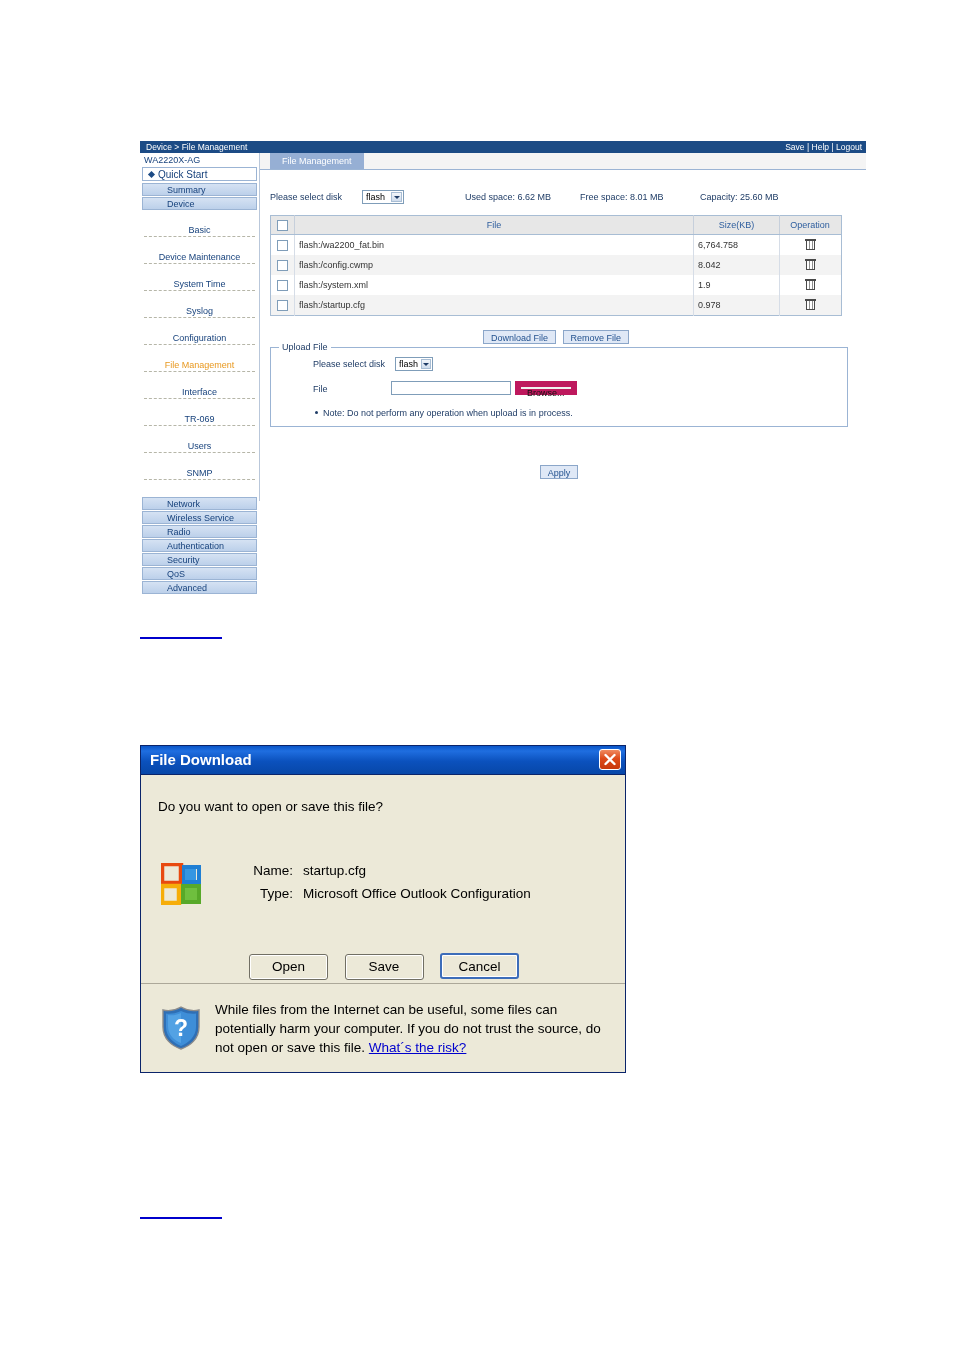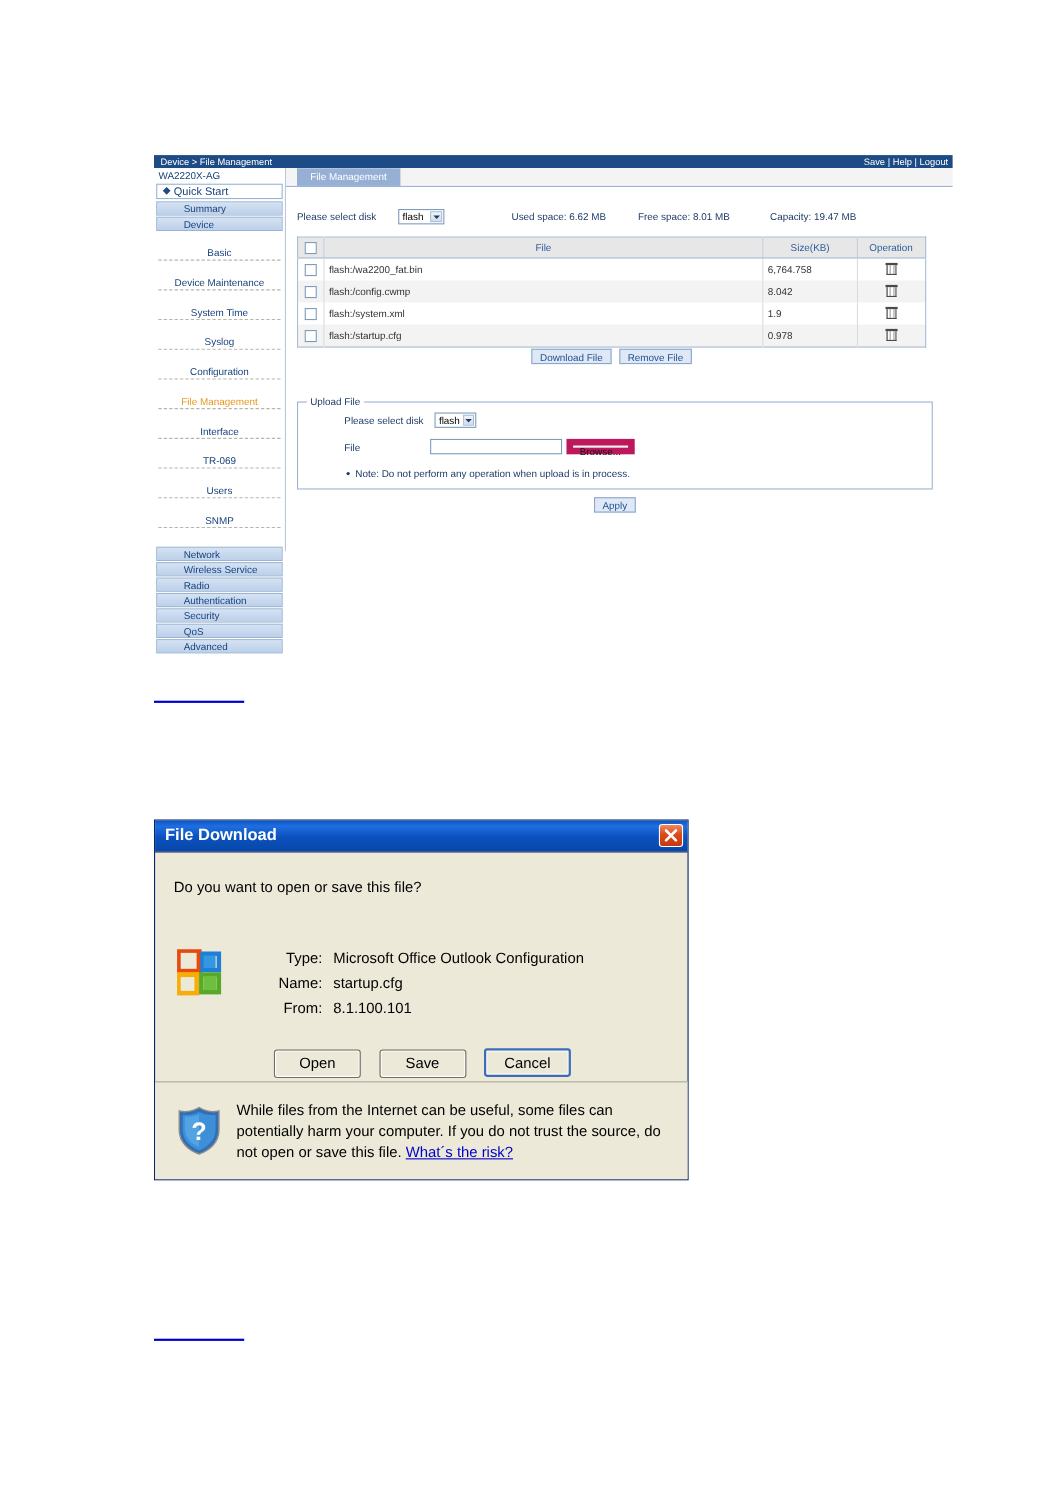--- a/index.html
+++ b/index.html
@@ -247,32 +247,32 @@
     position: absolute;
     left: 10px; top: 164px;
     width: 572px;
     text-align: center;
   }
   .btn {
     display: inline-block;
     height: 14px;
     line-height: 14px;
     padding: 0 7px;
-    margin: 0 2px;
+    margin: 13px 2px;
     background: #dfe8f6;
     border: 1px solid #8ba6c9;
     color: #23528f;
     font-size: 9px;
     box-sizing: border-box;
   }
 
   
   .upload-box {
     position: absolute;
-    left: 10px; top: 212px;
+    left: 10px; top: 194px;
     width: 578px;
     height: 80px;
     border: 1px solid #9bb4d4;
     box-sizing: border-box;
   }
   .upload-legend {
     position: absolute;
     left: 8px; top: -6px;
     background: #ffffff;
     padding: 0 3px;
@@ -519,21 +519,21 @@
     </div>
 
     <div class="disk-row">
       <span class="lbl">Please select disk</span>
       <span class="sel-box">
         <span class="selval">flash</span>
         <span class="arrowbtn"></span>
       </span>
       <span class="stat stat-used">Used space: 6.62 MB</span>
       <span class="stat stat-free">Free space: 8.01 MB</span>
-      <span class="stat stat-cap">Capacity: 19.47 MB</span>
+      <span class="stat stat-cap">Capacity: 25.60 MB</span>
     </div>
 
     <table class="file-table">
       <thead>
         <tr>
           <th class="col-chk">
             <span class="chk"></span>
           </th>
           <th>File</th>
           <th class="col-size">Size(KB)</th>
@@ -616,27 +616,24 @@
         <rect x="23" y="4" width="15" height="15" fill="none" stroke="#1f7fd4" stroke-width="4"></rect>
         <rect x="1" y="23" width="17" height="17" fill="none" stroke="#f6ad09" stroke-width="4.5"></rect>
         <rect x="22" y="23" width="16" height="16" fill="none" stroke="#57a929" stroke-width="4"></rect>
         <rect x="24" y="6" width="11" height="11" fill="#3596e2"></rect>
         <rect x="24" y="25" width="12" height="12" fill="#6fbf3e"></rect>
       </svg>
     </div>
 
     <div class="info-list">
       <div class="info-row">
-        <span class="info-key">Type:</span><span>Microsoft Office Outlook Configuration</span>
-      </div>
-      <div class="info-row">
         <span class="info-key">Name:</span><span>startup.cfg</span>
       </div>
       <div class="info-row">
-        <span class="info-key">From:</span><span>8.1.100.101</span>
+        <span class="info-key">Type:</span><span>Microsoft Office Outlook Configuration</span>
       </div>
     </div>
 
     <div class="dlg-buttons">
       <span class="dlg-btn">Open</span>
       <span class="dlg-btn">Save</span>
       <span class="dlg-btn default">Cancel</span>
     </div>
   </div>
 

